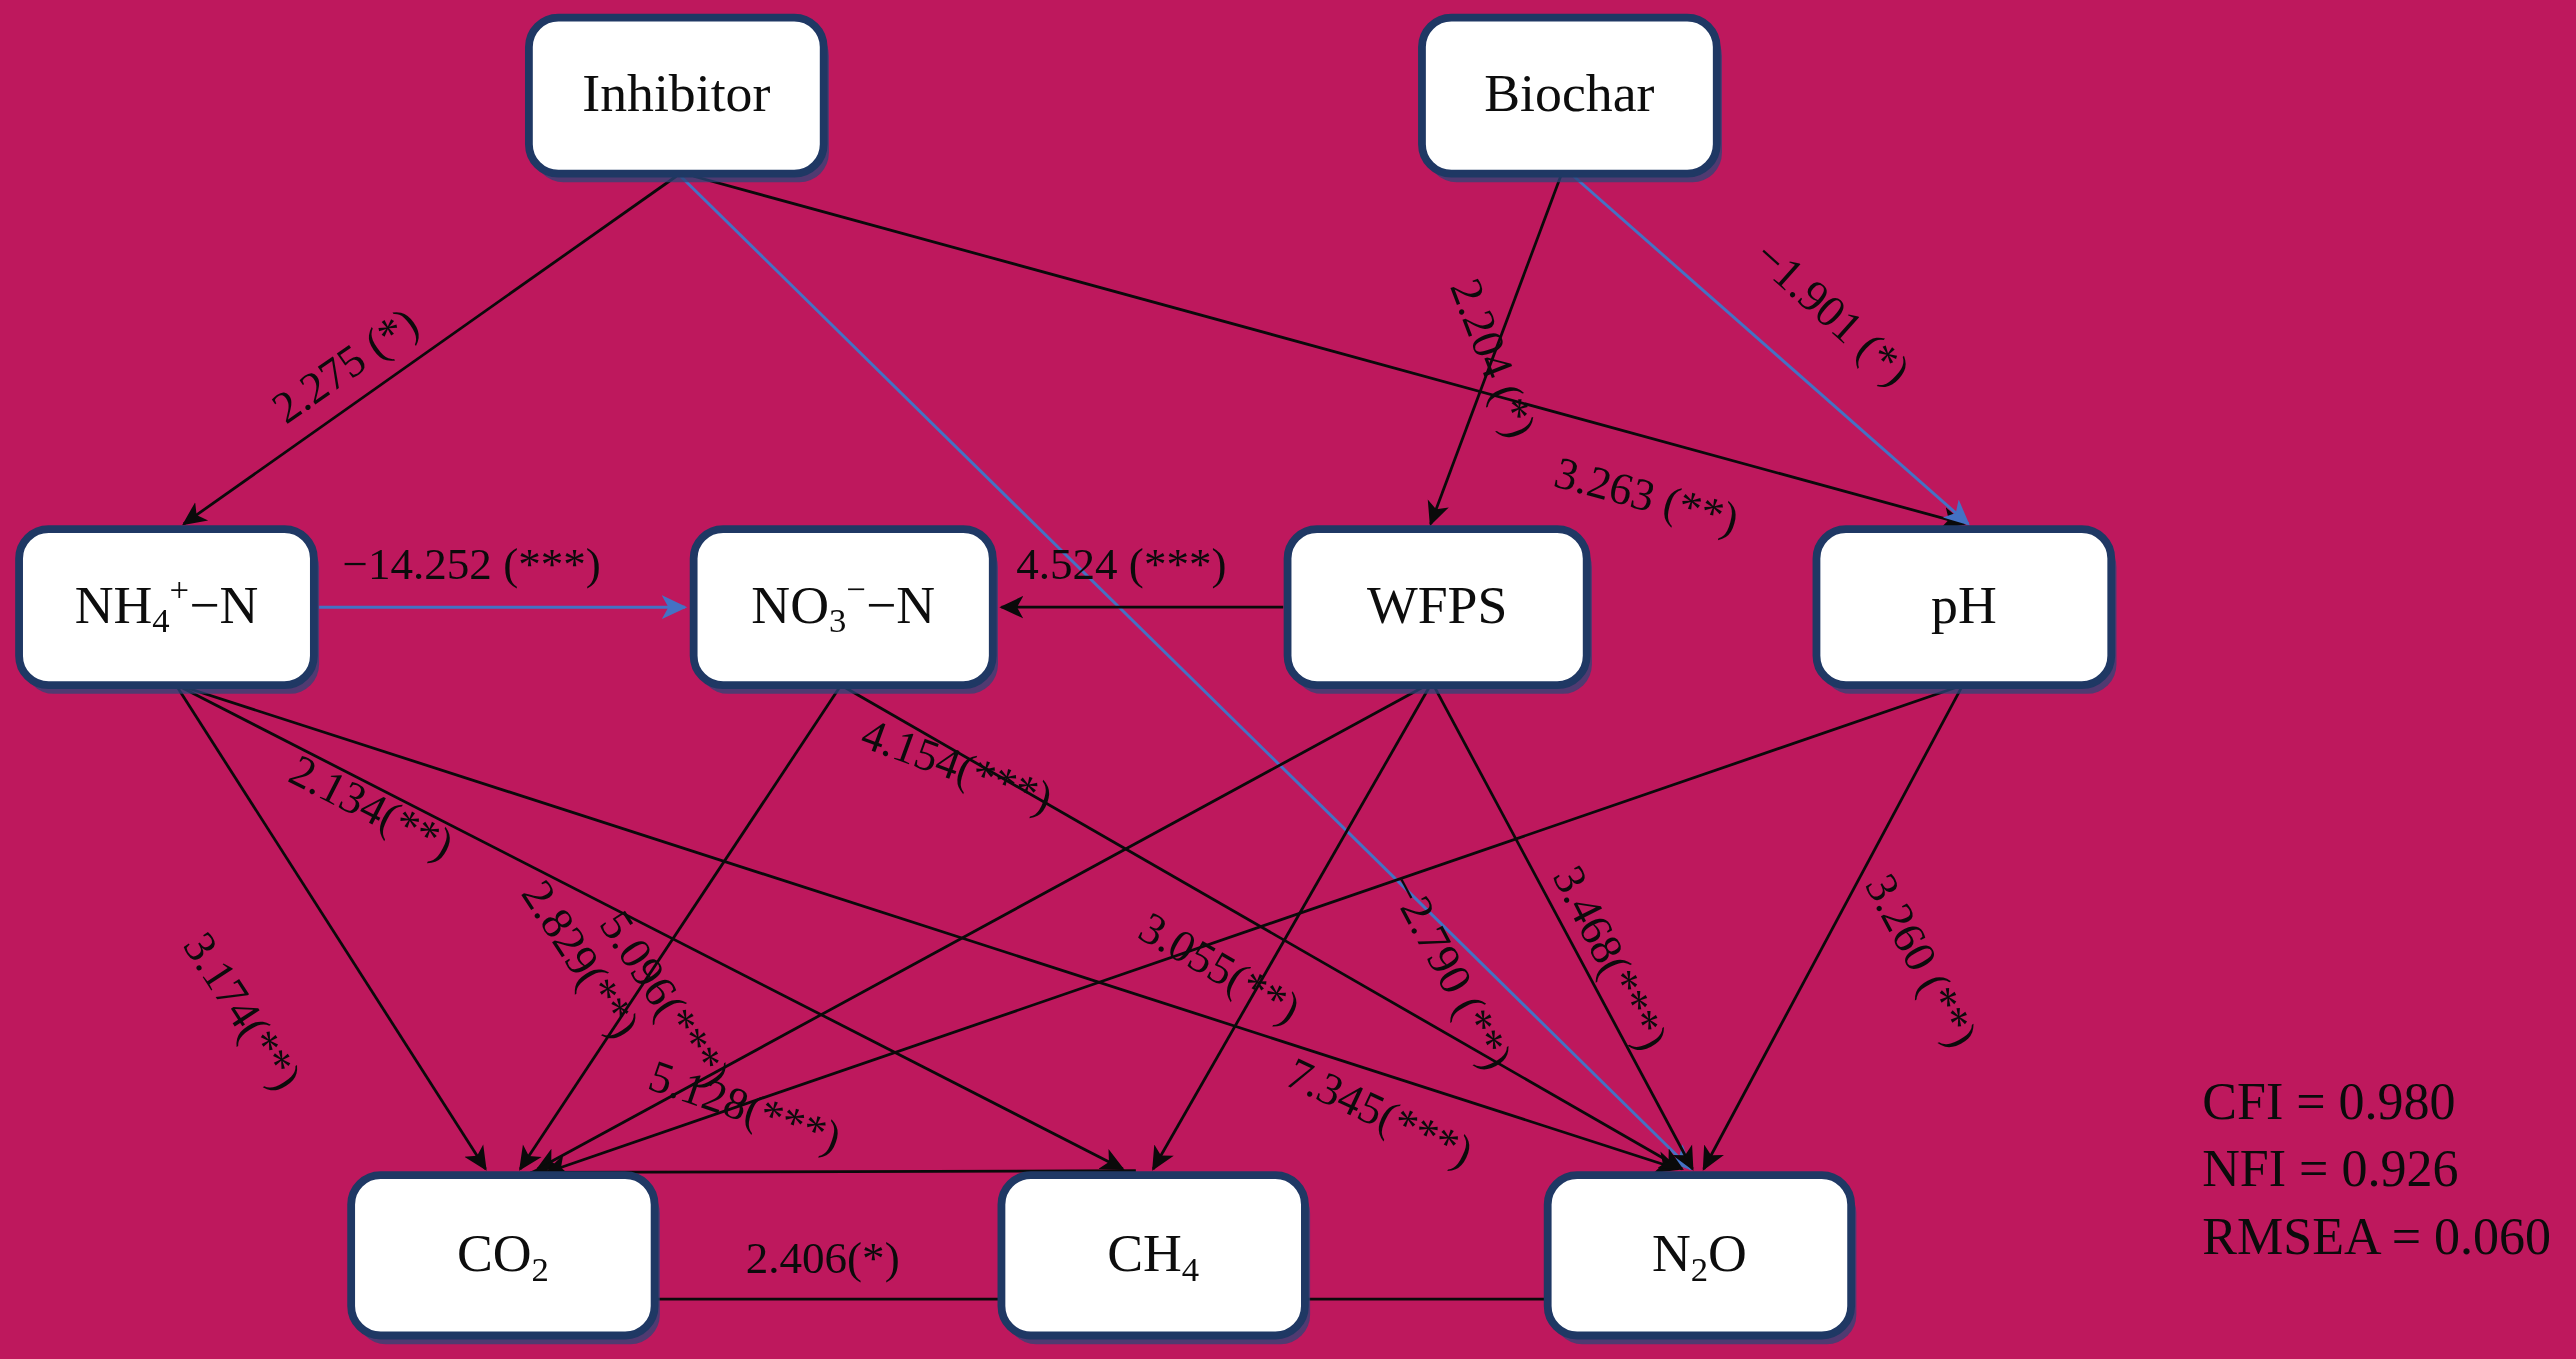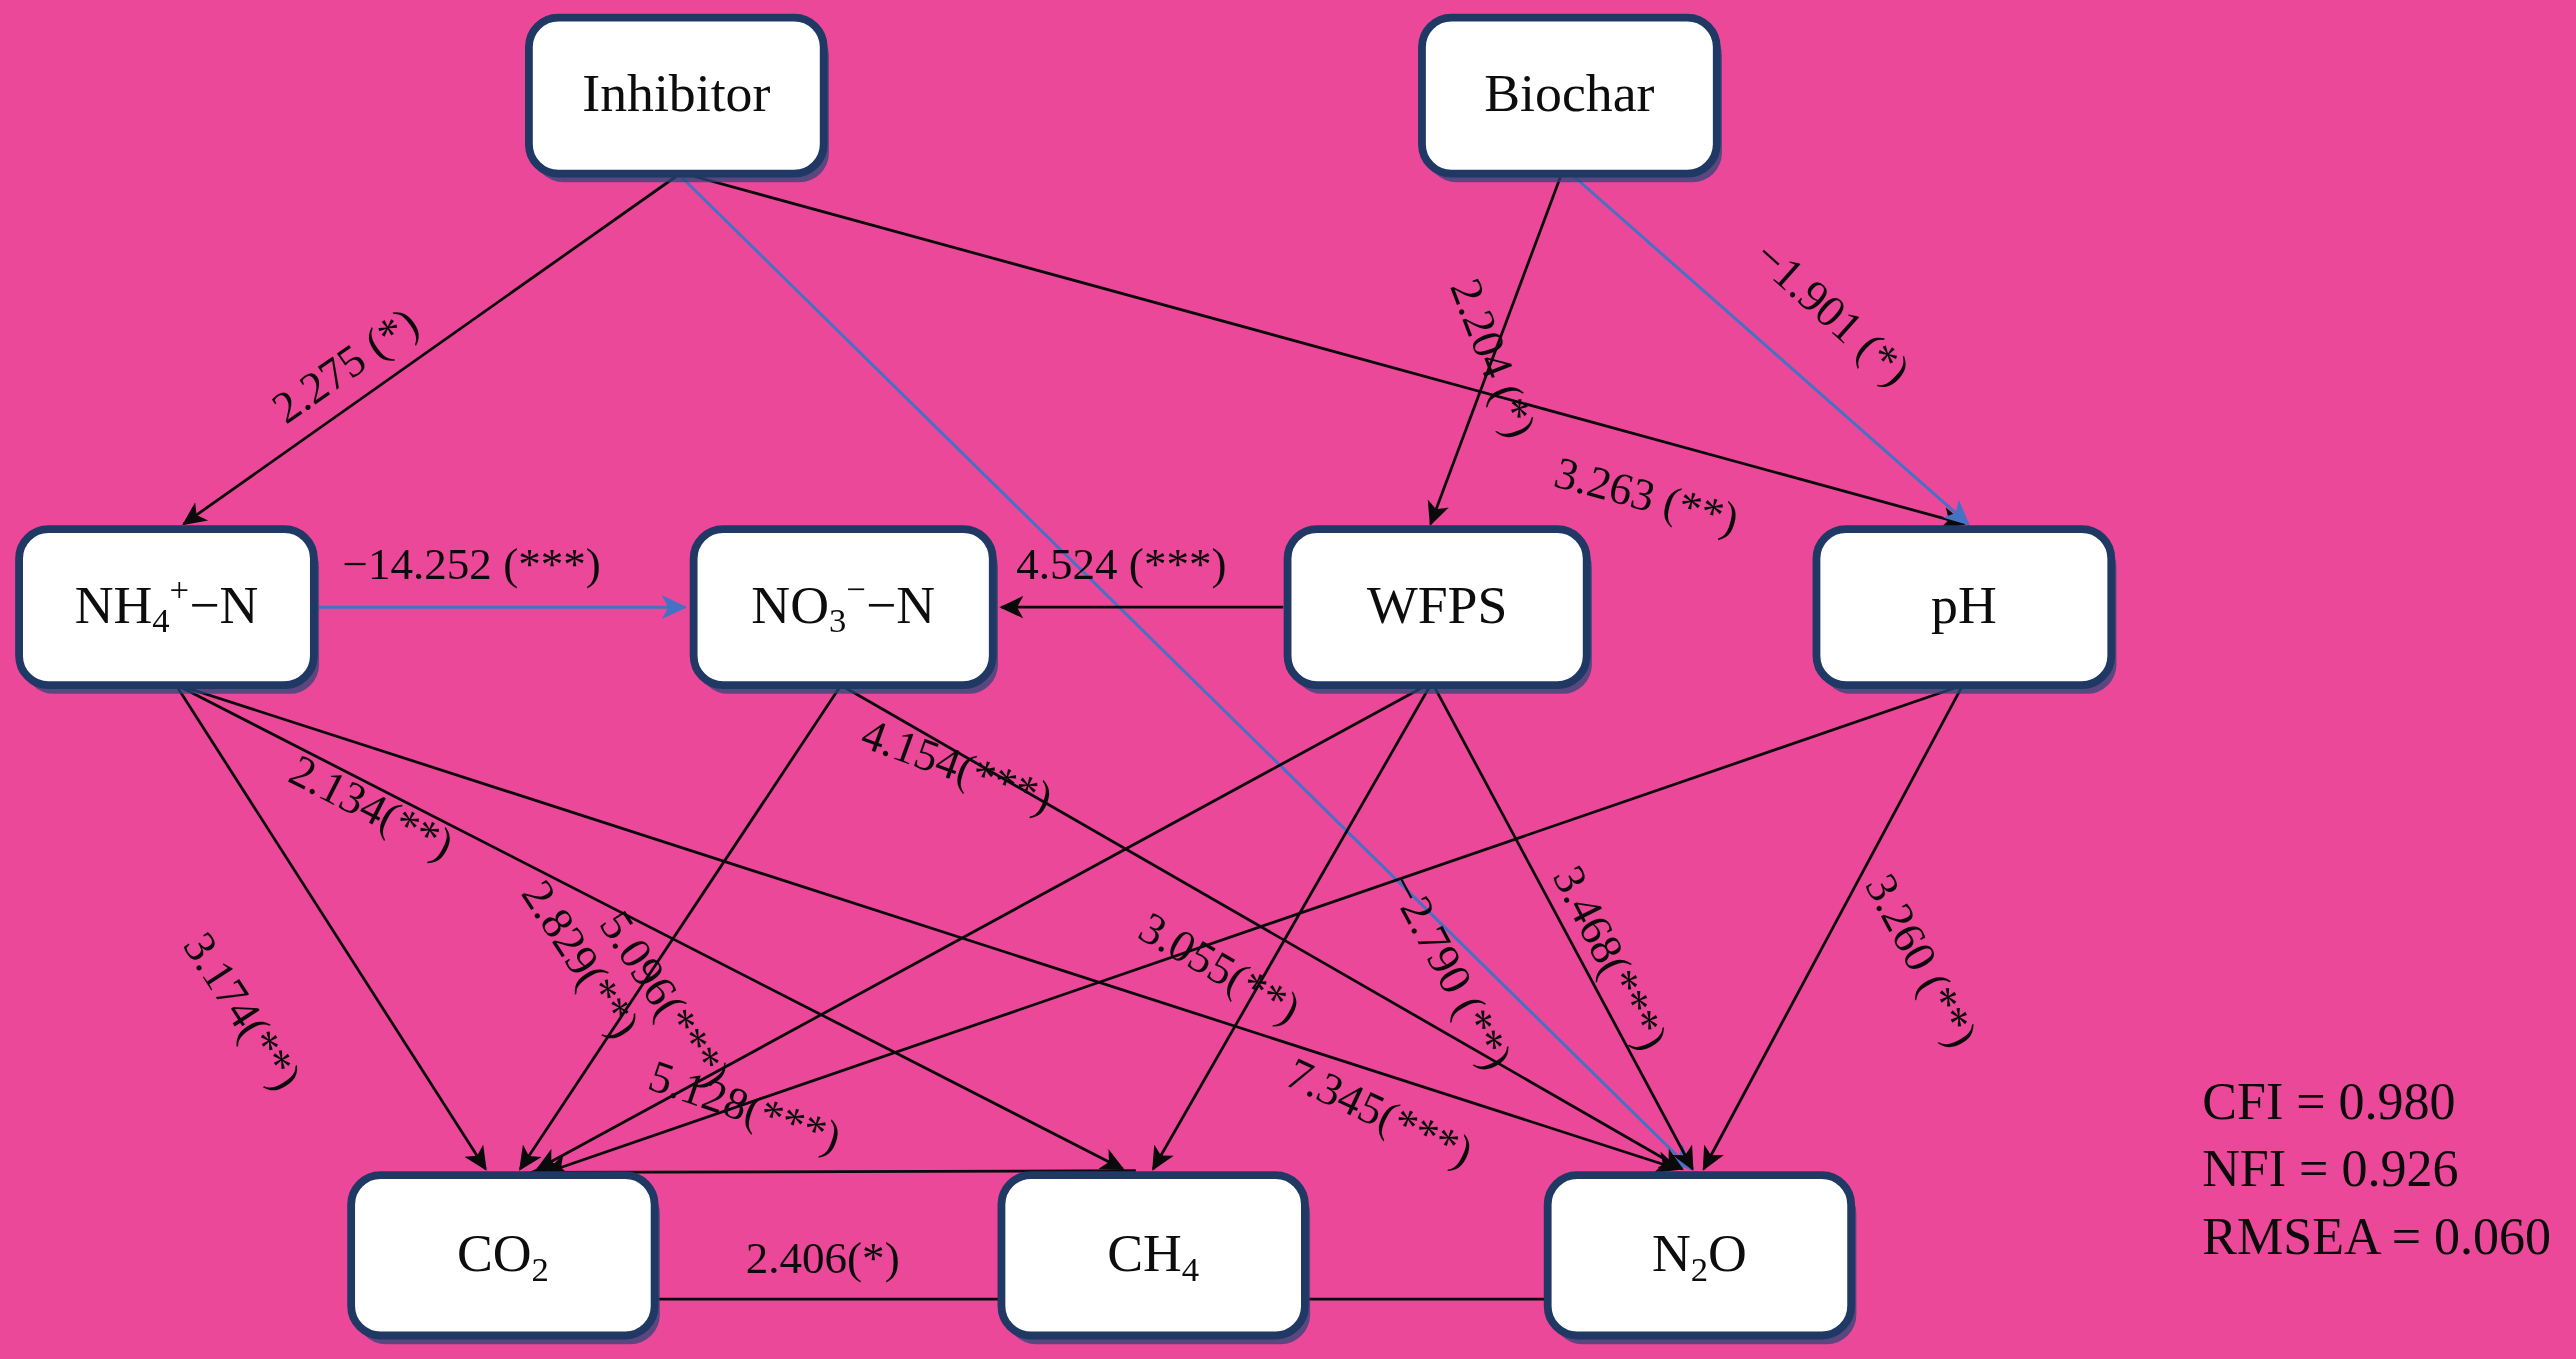--- a/index.html
+++ b/index.html
@@ -1,18 +1,18 @@
 <!DOCTYPE html>
 <html style="font-size:14px"><head>
 <meta charset="utf-8">
 <style>
   html,body{margin:0;padding:0;background:#ffffff;}
   body{width:2576px;height:1360px;overflow:hidden;
        font-family:"Liberation Serif","DejaVu Serif",serif;}
-  #stage{position:relative;width:2576px;height:1360px;background:#ec4899;}
+  #stage{position:relative;width:2576px;height:1360px;background:#be185d;}
   svg#diagram{position:absolute;inset:0;width:2576px;height:1360px;}
   .node-rect{fill:#ffffff;stroke:#1F3864;stroke-width:9;}
   .node-shadow{fill:#2B4578;opacity:.75;}
   .node-label{font-family:"Liberation Serif","DejaVu Serif",serif;
               font-size:62px;fill:#0d0d0d;text-anchor:middle;dominant-baseline:middle;}
   .node-label .sub{font-size:40px;}
   .node-label .sup{font-size:40px;}
   .path-line{fill:none;stroke:#0a0a0a;stroke-width:3.2;}
   .path-line.blue{stroke:#4472C4;stroke-width:3.4;}
   .edge-label{font-family:"Liberation Serif","DejaVu Serif",serif;

